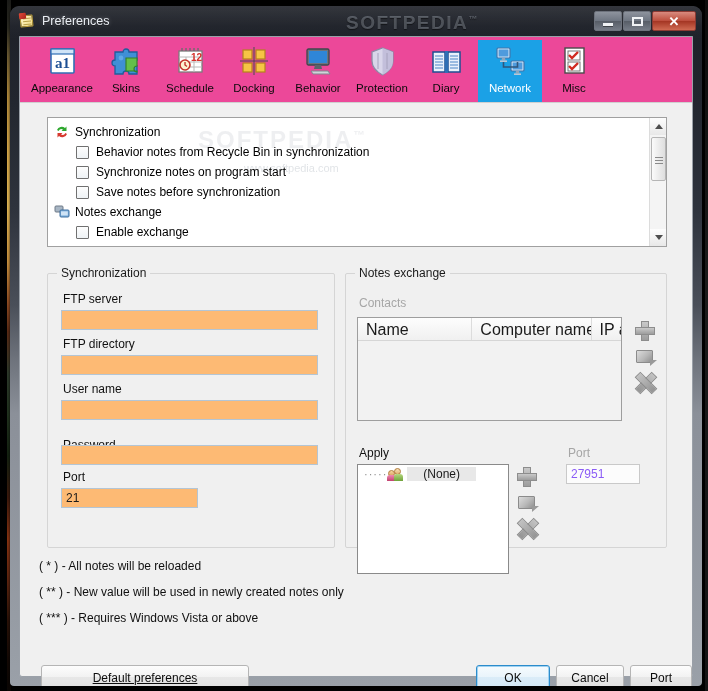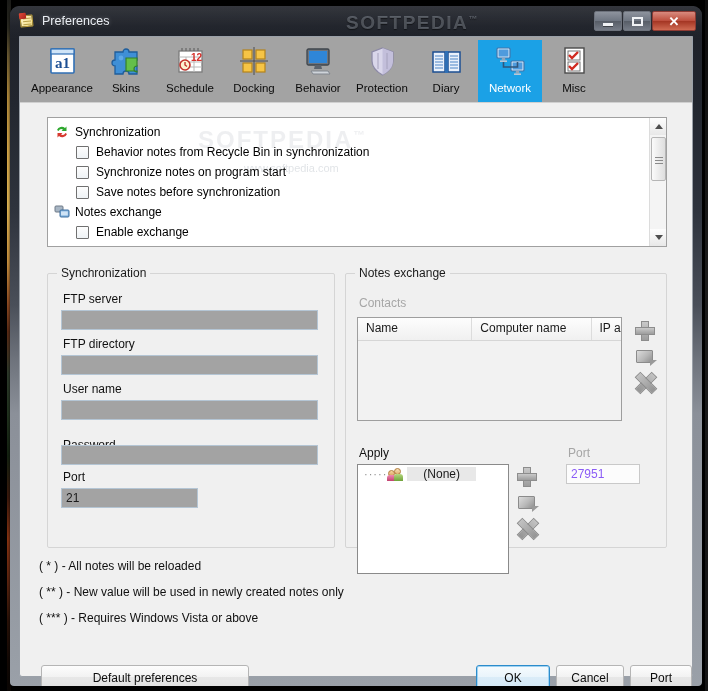--- a/index.html
+++ b/index.html
@@ -121,21 +121,21 @@
     left: 9px; top: 30px; width: 674px; height: 641px;
     background: #f0f0f0;
     border: 1px solid #9aa0a8;
     border-bottom-left-radius: 3px; border-bottom-right-radius: 3px;
   }
 
   
   .toolbar {
     position: relative;
     height: 66px; width: 100%;
-    background: #a3a3a3;
+    background: #ec4899;
     border-bottom: 1px solid #d0d0d0;
     display: flex; align-items: flex-start; padding-left: 10px; padding-top: 3px;
   }
   .tab {
     width: 64px; height: 62px;
     display: flex; flex-direction: column; align-items: center; justify-content: flex-start;
     padding-top: 5px;
     cursor: default;
   }
   .tab.selected { background: #1ba1e6; }
@@ -210,21 +210,21 @@
     position: absolute; top: -8px; left: 9px;
     background: #f0f0f0; padding: 0 4px;
     font-size: 12px; color: #1a1a1a;
   }
   #gb-sync { left: 27px; top: 236px; width: 288px; height: 275px; }
   #gb-exch { left: 325px; top: 236px; width: 322px; height: 275px; }
 
   .fld-label { font-size: 12px; color: #111; }
   .fld-label.dim { color: #a6a6a6; }
   .textbox {
-    background: #a3a3a3;
+    background: #fdba74;
     border: 1px solid #b4c5d4;
     height: 20px;
     font-size: 12px; color: #1b1b1b;
     padding: 2px 4px;
     line-height: 15px;
   }
   .textbox.dim { border-color: #c9c9c9; color: #8b5cf6; background:#fcfcfc; }
 
   .button {
     border: 1px solid #b5b5b5;
@@ -241,21 +241,21 @@
     background: linear-gradient(to bottom,#f6fbfe 0%,#e9f4fb 48%,#daecf8 50%,#d3e8f6 100%);
   }
 
   
   .contacts-list {
     position: absolute; left: 11px; top: 43px; width: 265px; height: 104px;
     background: #f2f2f2; border: 1px solid #9e9e9e;
     overflow: hidden;
   }
   .ct-head { display: flex; height: 23px; background: linear-gradient(to bottom,#fdfdfd,#f0f0f0); border-bottom: 1px solid #d6d6d6; }
-  .ct-th { font-size: 12px; color: #1a1a1a; padding: 3px 0 0 8px; border-right: 1px solid #dcdcdc; overflow:hidden; white-space:nowrap; }
+  .ct-th { font-size: 16px; color: #1a1a1a; padding: 3px 0 0 8px; border-right: 1px solid #dcdcdc; overflow:hidden; white-space:nowrap; }
 
   
   .groups-list {
     position: absolute; left: 11px; top: 190px; width: 152px; height: 110px;
     background: #ffffff; border: 1px solid #8a8a8a; overflow: hidden;
   }
   .group-item { display:flex; align-items:center; height:18px; padding-left:6px; font-size:12px; color:#1a1a1a; }
   .dots { color:#8f8f8f; letter-spacing:1px; font-size:11px; margin-right:1px; }
   .grp-people {
     width:15px; height:14px; position:relative; margin-right:4px; flex:none;
@@ -287,21 +287,21 @@
     position: relative; border-radius: 1px;
   }
   .ico-pencil:after {
     content:''; position:absolute; right:-5px; bottom:-4px;
     width:0;height:0;border-left:7px solid #9a9a9a;border-bottom:6px solid transparent;
   }
 
   
   .footnotes { position: absolute; left: 19px; top: 522px; }
   .footnote { font-size: 12px; color: #101010; margin-bottom: 12px; }
-  .btn-default-prefs { position:absolute; left: 21px; top: 628px; width: 208px; height: 25px; }
+  .btn-default-prefs { position:absolute; left: 21px; top: 628px; width: 208px; height: 25px; text-decoration: underline; }
   .btn-ok     { position:absolute; left: 456px; top: 628px; width: 74px; height: 25px; }
   .btn-cancel { position:absolute; left: 536px; top: 628px; width: 68px; height: 25px; }
   .btn-apply  { position:absolute; left: 610px; top: 628px; width: 62px; height: 25px; }
 </style>
 </head>
 <body>
 
 <div class="desktop-left-strip"></div>
 <div class="desktop-right-strip"></div>
 

